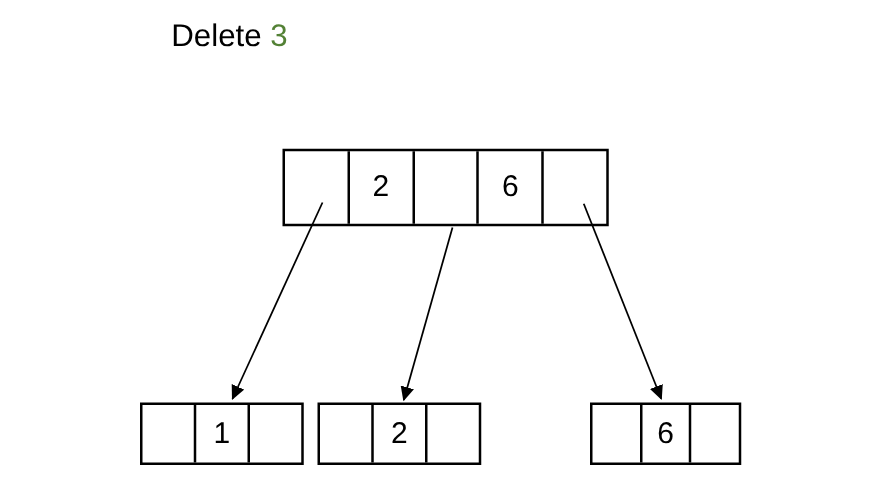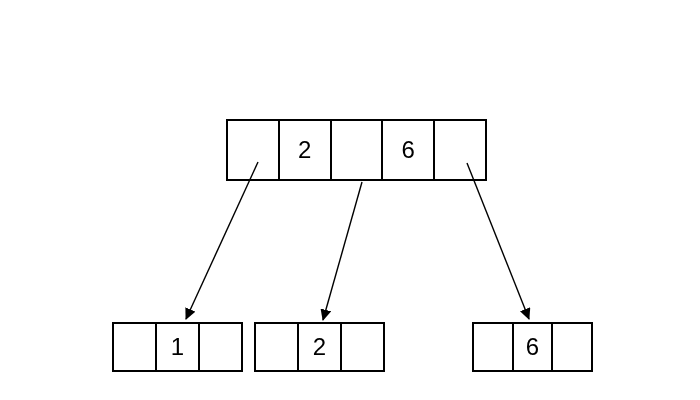--- a/index.html
+++ b/index.html
@@ -58,20 +58,21 @@
     width: 700px;
     height: 400px;
     pointer-events: none;
   }
 </style>
 </head>
 <body>
 
 <div class="canvas">
 
+  <div class="title"><span>Delete </span><span class="key">3</span></div>
 
   <div class="node root-node">
     <div class="cell"></div>
     <div class="cell">2</div>
     <div class="cell"></div>
     <div class="cell">6</div>
     <div class="cell"></div>
   </div>
 
   <div class="node leaf-node-1">

